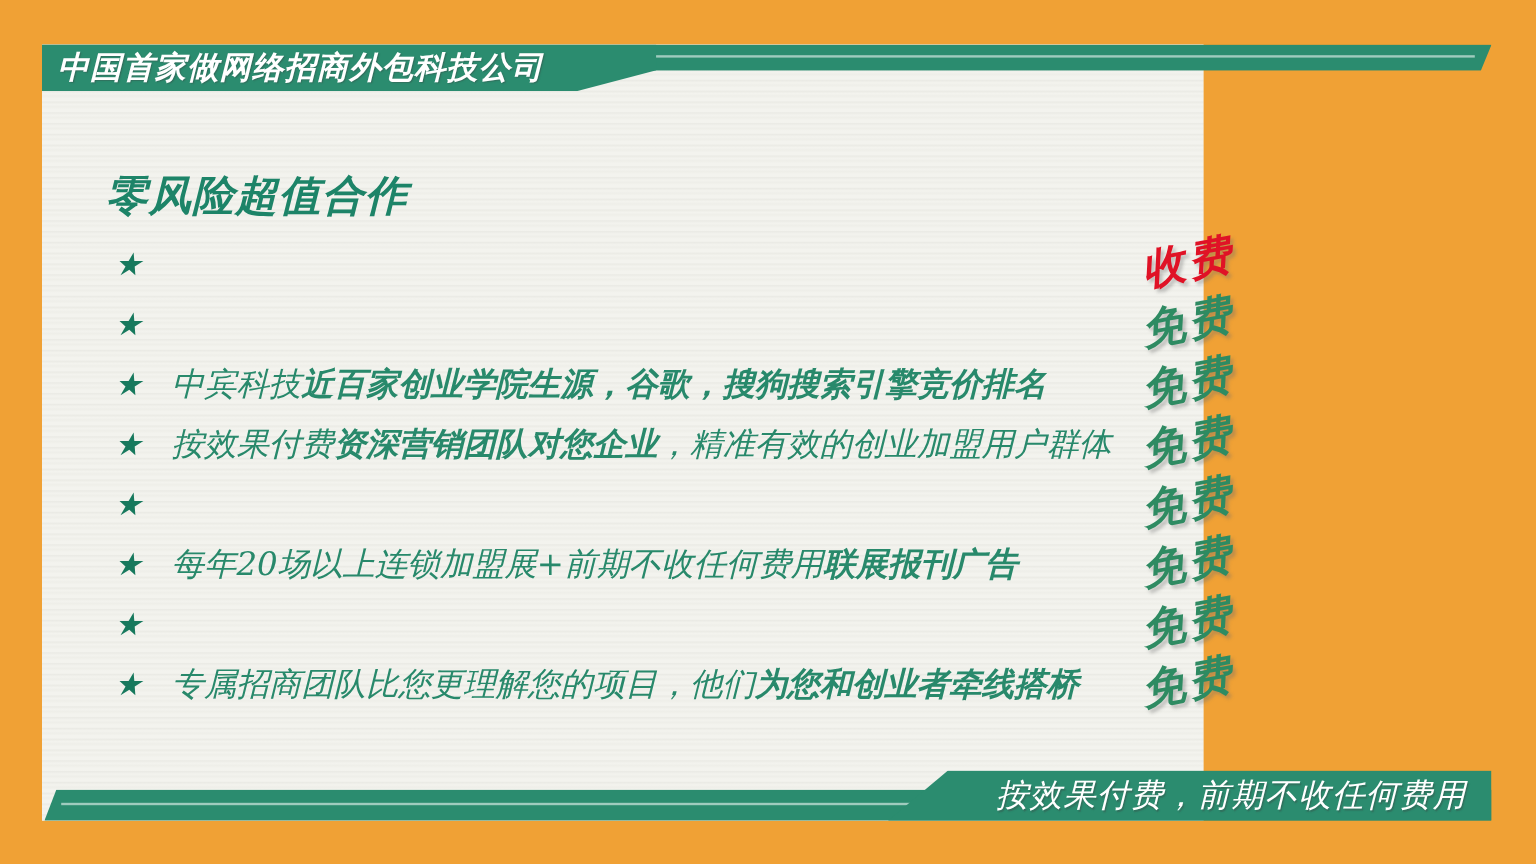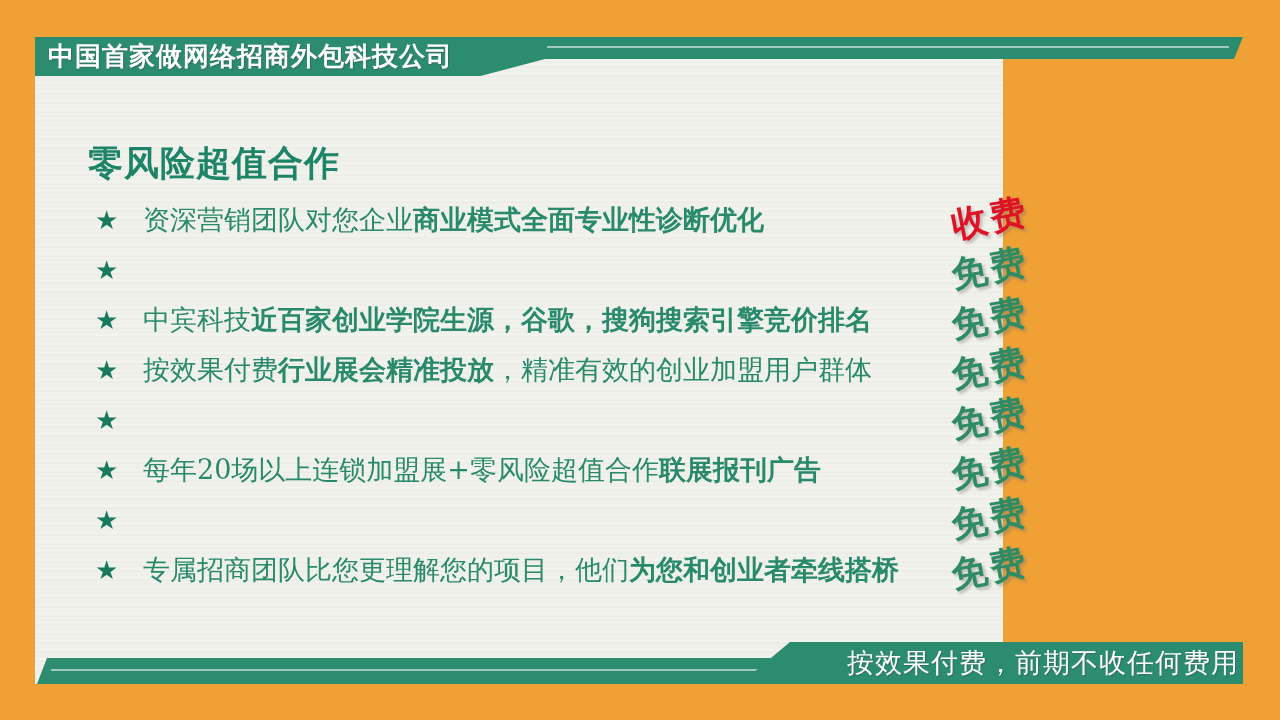--- a/index.html
+++ b/index.html
@@ -8,20 +8,21 @@
     background:var(--orange,#F0A135);
     font-family:"Liberation Sans", sans-serif;
   }
   .panel{
     position:absolute;left:35px;top:37px;width:968px;height:647px;
     background-color:var(--panel,#F3F3EE);
     background-image:repeating-linear-gradient(180deg,
       rgba(255,255,255,0.0) 0px, rgba(255,255,255,0.0) 2px,
       rgba(160,160,148,0.10) 3px, rgba(255,255,255,0.0) 5px,
       rgba(205,205,195,0.12) 7px, rgba(255,255,255,0.0) 9px);
+    font-style:italic;
   }
   
   .top-band{
     position:absolute;left:0;top:0;width:1208px;height:22px;
     background:var(--green,#2B8C6F);
     clip-path:polygon(0 0,100% 0,calc(100% - 9px) 100%,0 100%);
   }
   .top-accent-line{
     position:absolute;left:508px;top:9px;width:686px;height:2px;
     background:rgba(255,255,255,0.55);
@@ -77,21 +78,21 @@
     position:absolute;left:16px;top:11px;width:736px;height:2px;
     background:rgba(255,255,255,0.55);
   }
   .bottom-bar{
     position:absolute;left:705px;top:605px;width:503px;height:42px;
     background:var(--green,#2B8C6F);
     clip-path:polygon(50px 0,100% 0,100% 100%,0 100%);
     display:flex;align-items:center;justify-content:flex-end;
   }
   .slogan{
-    color:#ffffff;font-size:27px;padding-right:4px;letter-spacing:1px;
+    color:#ffffff;font-size:27px;padding-right:21px;letter-spacing:1px;
     text-shadow:1px 1px 1px rgba(60,60,60,0.35);
     font-family:"Liberation Sans", sans-serif;
   }
 </style>
 </head>
 <body style="--orange: #F0A135; --green: #2B8C6F; --panel: #F3F3EE; --title-green: #1D8468; --text-green: #28896B; --star-green: #17795D; --fee-free: #2E8B62; --fee-paid: #E01226;">
 
 <div class="panel">
 
   <div class="top-band">
@@ -100,44 +101,43 @@
 
   <div class="top-header">
     <span class="company-title">中国首家做网络招商外包科技公司</span>
   </div>
 
   <div class="section-title">零风险超值合作</div>
 
   <div class="benefit-list" id="benefit-list">
       <div class="list-item">
         <span class="star-icon">★</span>
-        <span class="item-text"><span class="seg-regular">资深营销团队对您企业</span><span class="seg-bold">商业模式全面专业性诊断优化</span></span>
         <span class="fee-badge paid">收费</span>
       </div>
       <div class="list-item">
         <span class="star-icon">★</span>
         <span class="fee-badge free">免费</span>
       </div>
       <div class="list-item">
         <span class="star-icon">★</span>
         <span class="item-text"><span class="seg-regular">中宾科技</span><span class="seg-bold">近百家创业学院生源，谷歌，搜狗搜索引擎竞价排名</span></span>
         <span class="fee-badge free">免费</span>
       </div>
       <div class="list-item">
         <span class="star-icon">★</span>
-        <span class="item-text"><span class="seg-regular">按效果付费</span><span class="seg-bold">行业展会精准投放</span><span class="seg-regular">，精准有效的创业加盟用户群体</span></span>
+        <span class="item-text"><span class="seg-regular">按效果付费</span><span class="seg-bold">资深营销团队对您企业</span><span class="seg-regular">，精准有效的创业加盟用户群体</span></span>
         <span class="fee-badge free">免费</span>
       </div>
       <div class="list-item">
         <span class="star-icon">★</span>
         <span class="fee-badge free">免费</span>
       </div>
       <div class="list-item">
         <span class="star-icon">★</span>
-        <span class="item-text"><span class="seg-regular">每年20场以上连锁加盟展+零风险超值合作</span><span class="seg-bold">联展报刊广告</span></span>
+        <span class="item-text"><span class="seg-regular">每年20场以上连锁加盟展+前期不收任何费用</span><span class="seg-bold">联展报刊广告</span></span>
         <span class="fee-badge free">免费</span>
       </div>
       <div class="list-item">
         <span class="star-icon">★</span>
         <span class="fee-badge free">免费</span>
       </div>
       <div class="list-item">
         <span class="star-icon">★</span>
         <span class="item-text"><span class="seg-regular">专属招商团队比您更理解您的项目，他们</span><span class="seg-bold">为您和创业者牵线搭桥</span></span>
         <span class="fee-badge free">免费</span>

